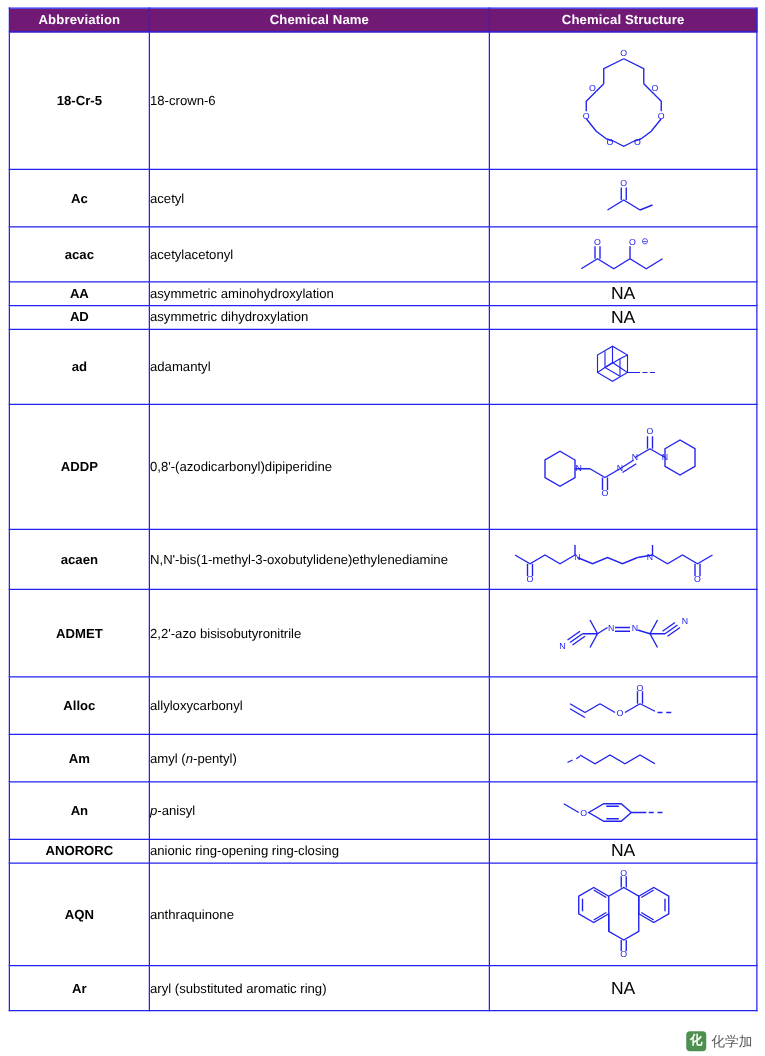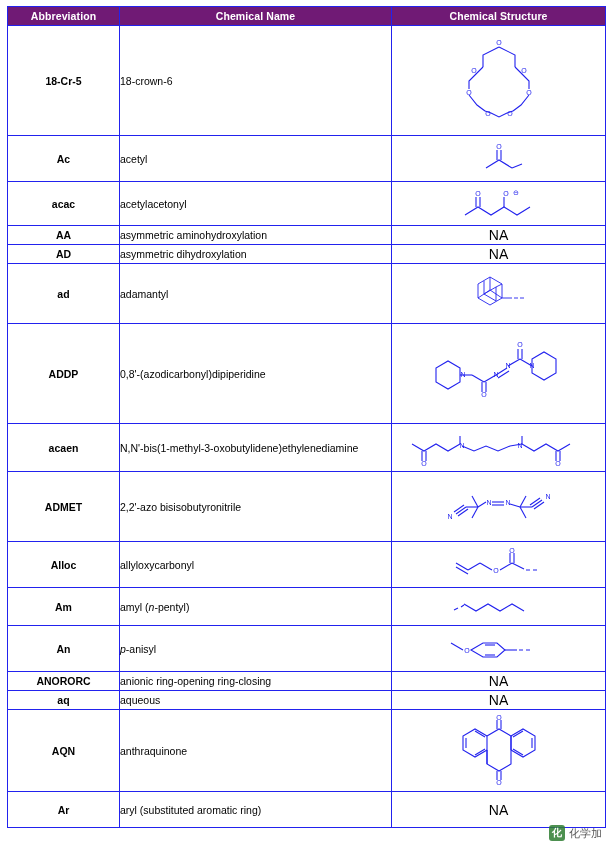--- a/index.html
+++ b/index.html
@@ -362,25 +362,20 @@
           </svg>
         </td>
       </tr>
 
       <tr style="height:13px">
         <td class="abbr">ANORORC</td>
         <td class="name">anionic ring-opening ring-closing</td>
         <td class="struct"><span class="na">NA</span></td>
       </tr>
 
-      <tr style="height:13px">
-        <td class="abbr">aq</td>
-        <td class="name">aqueous</td>
-        <td class="struct"><span class="na">NA</span></td>
-      </tr>
 
       <tr style="height:82px">
         <td class="abbr">AQN</td>
         <td class="name">anthraquinone</td>
         <td class="struct">
           <svg width="100" height="74" viewBox="0 0 100 74">
             <g class="bond">
 
               <path d="M38 22 L50 15 L62 22 L62 50 L50 57 L38 50 Z"></path>
 

